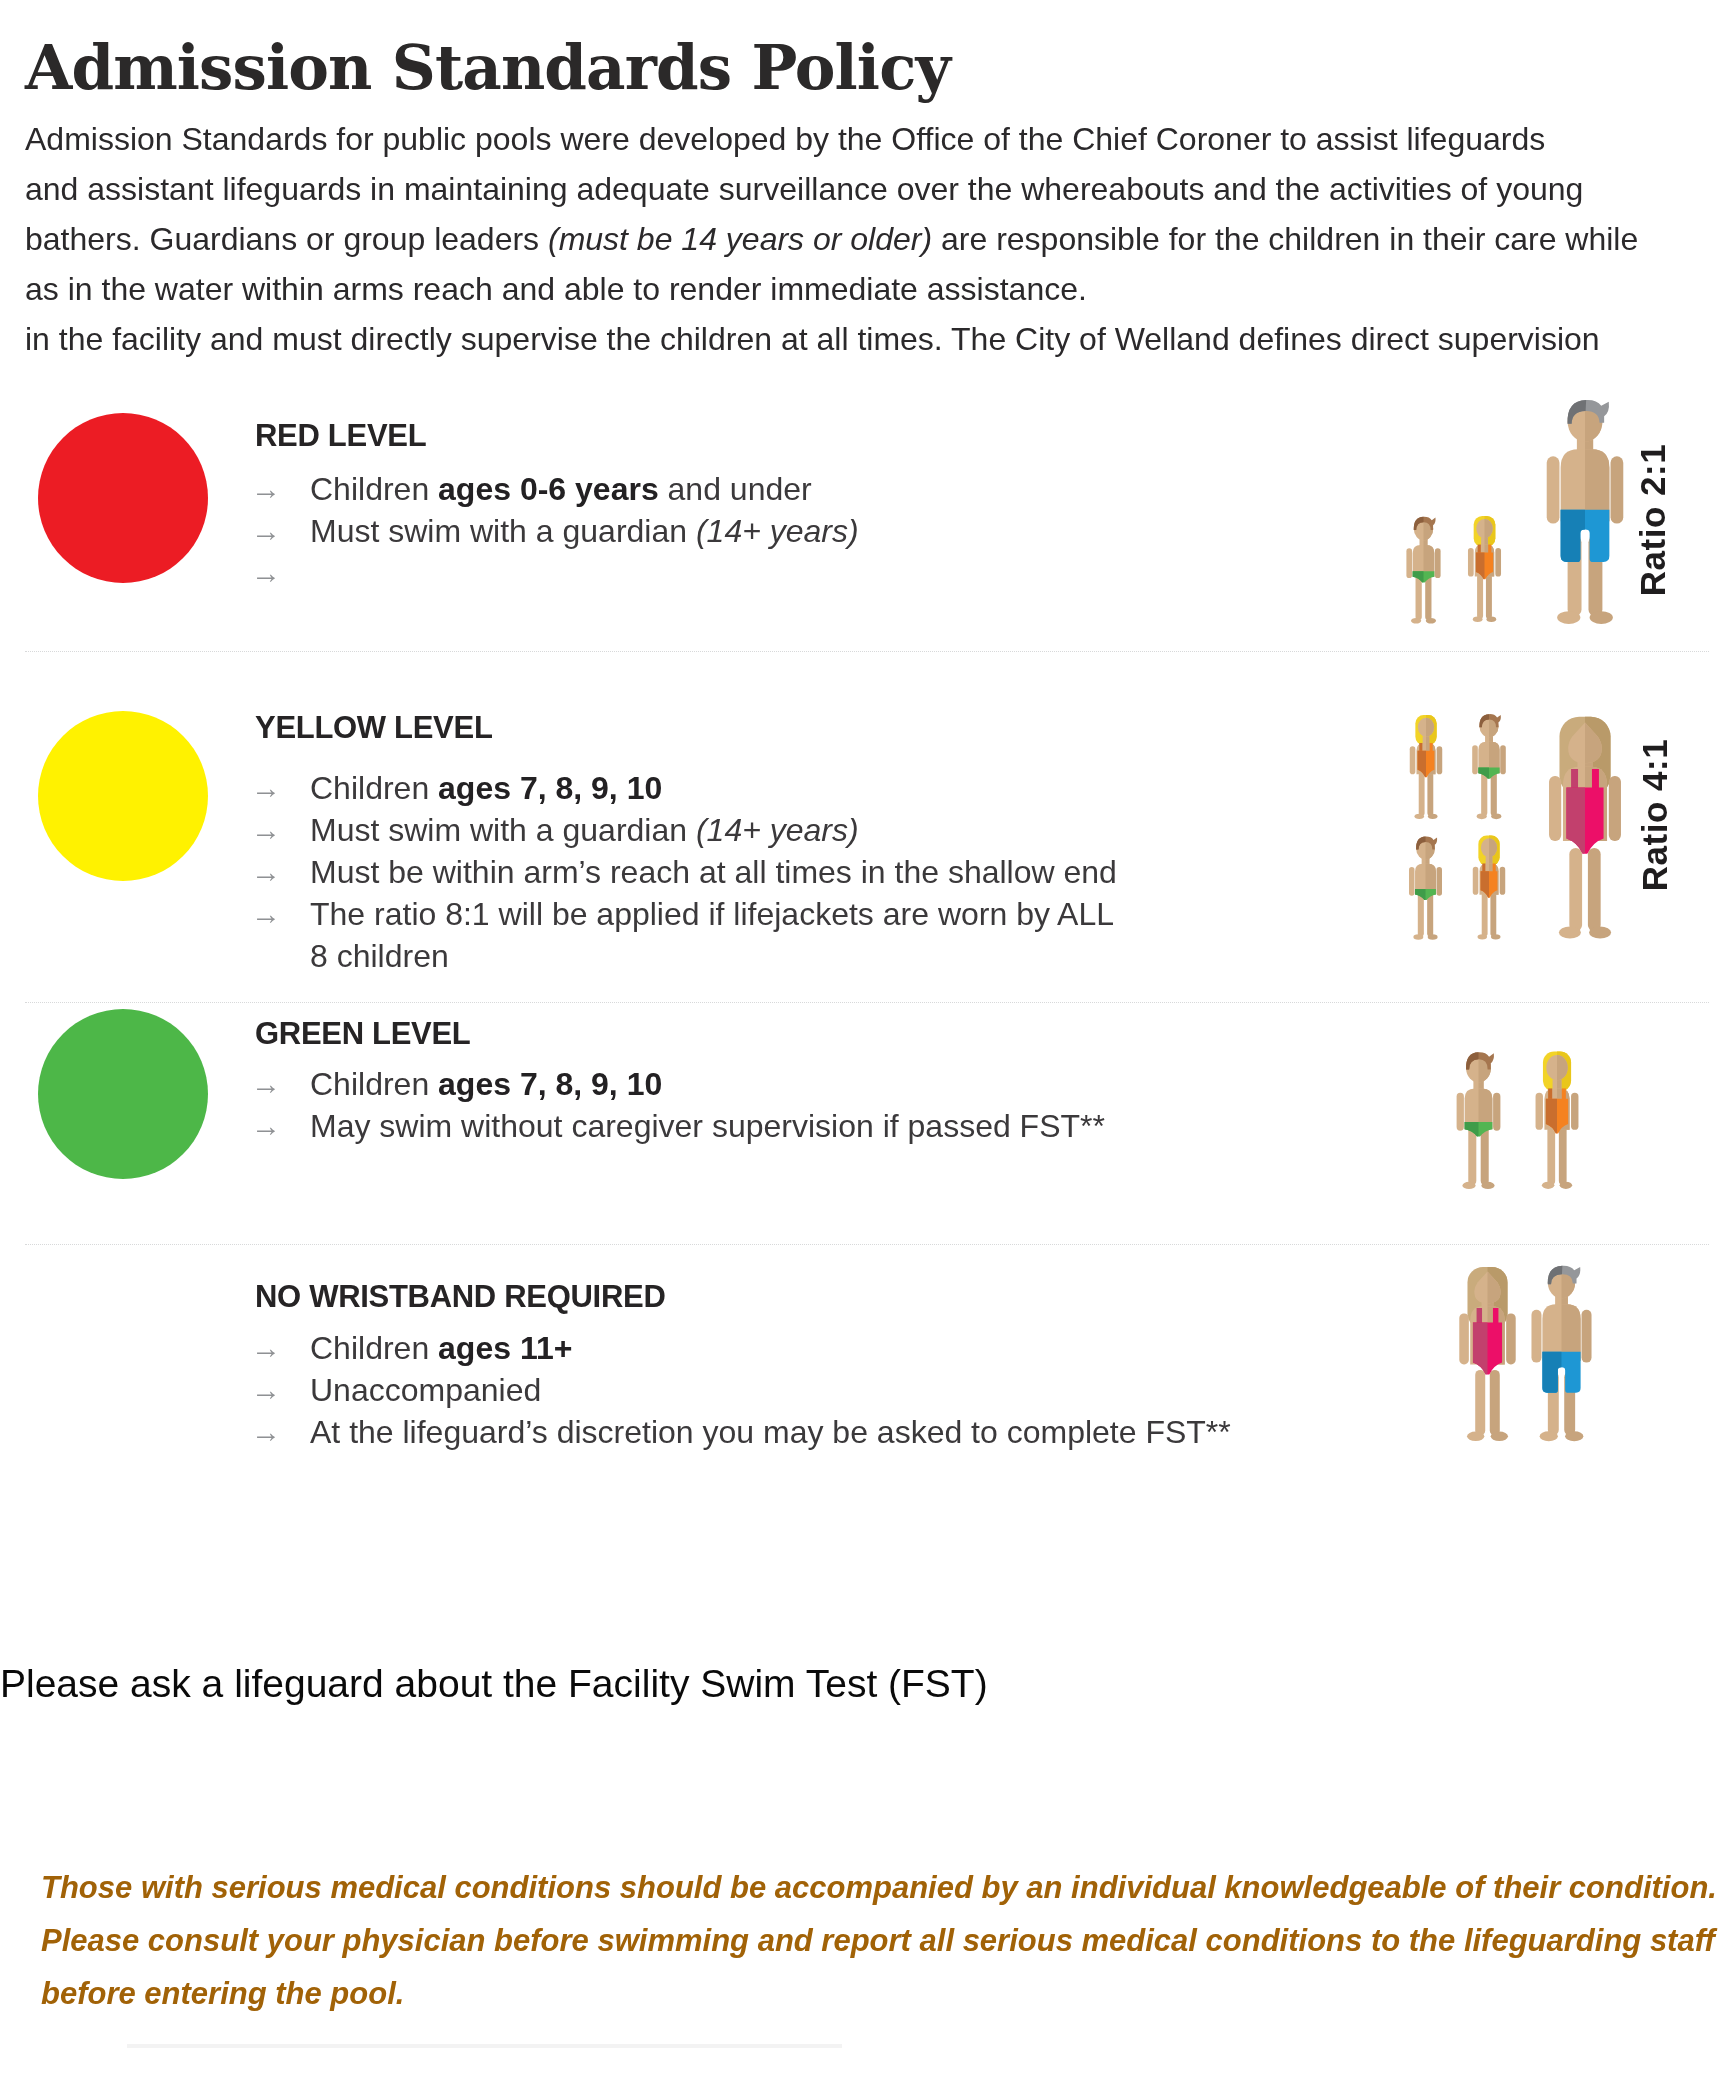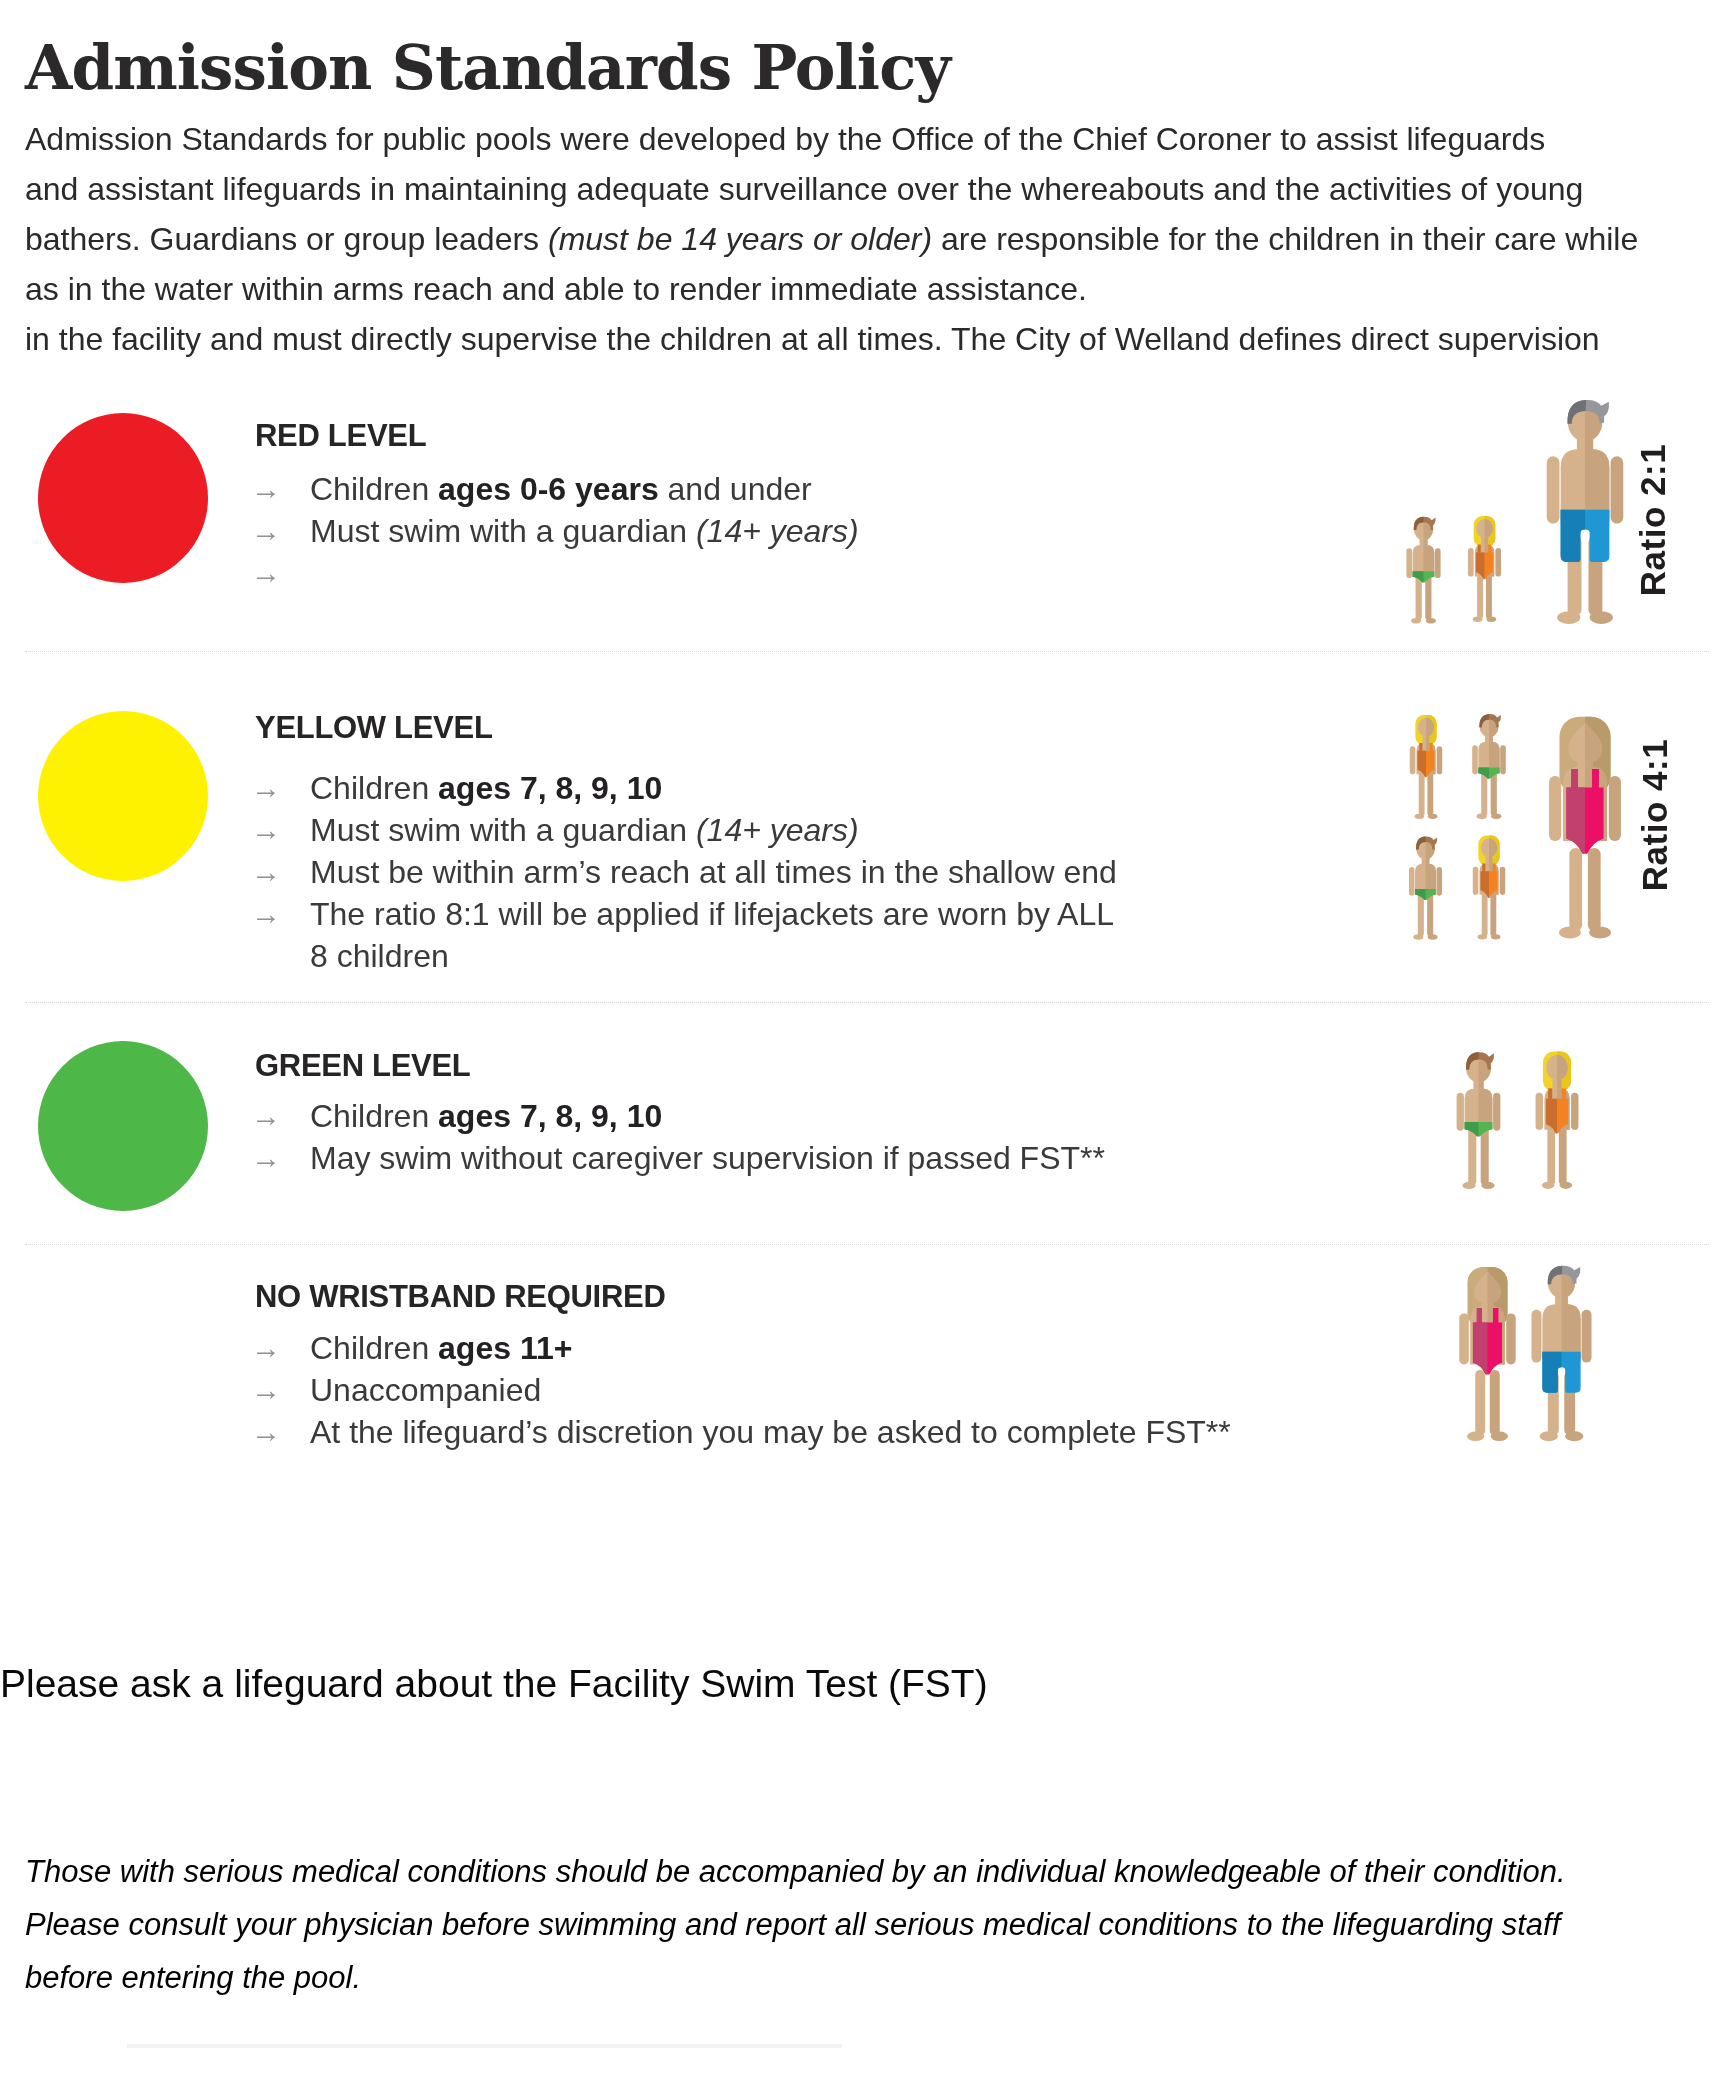--- a/index.html
+++ b/index.html
@@ -7,21 +7,21 @@
         font-family:"Liberation Sans","DejaVu Sans",sans-serif;color:#2B292B;}
   
   .title{position:absolute;left:25px;top:40px;margin:0;font-family:"DejaVu Serif","Liberation Serif",serif;
          font-weight:700;font-size:61px;line-height:56px;color:#2B2929;letter-spacing:-0.9px;}
   .intro{position:absolute;left:25px;top:114px;margin:0;font-size:32px;line-height:50px;color:#2B292B;}
   .intro .ln{display:block;white-space:nowrap;}
   
   section{position:absolute;left:0;width:1737px;}
   #sec-red{top:412px;height:240px;}
   #sec-yellow{top:706px;height:299px;text-decoration:underline;}
-  #sec-green{top:1043px;height:204px;}
+  #sec-green{top:1011px;height:204px;}
   #sec-nw{top:1276px;height:190px;}
   .dot{position:absolute;left:38px;width:170px;height:170px;border-radius:50%;}
   #sec-red .dot{top:0.9px;background:#EC1C24;}
   #sec-yellow .dot{top:4.5px;background:#FFF200;}
   #sec-green .dot{top:-1.8px;background:#4DB748;}
   section h2{position:absolute;left:251px;margin:4px;font-size:31px;line-height:34px;font-weight:800;
              letter-spacing:-0.3px;color:#262425;}
   #sec-red h2{top:2.7px;} #sec-yellow h2{top:0.9px;} #sec-green h2{top:1.8px;} #sec-nw h2{top:0px;text-align:center;}
   section ul{position:absolute;left:251px;margin:0;padding:0;list-style:none;}
   #sec-red ul{top:56px;} #sec-yellow ul{top:61px;} #sec-green ul{top:52px;} #sec-nw ul{top:51px;}
@@ -38,22 +38,22 @@
          font-size:35px;font-weight:700;color:#1F1D1E;transform:rotate(-90deg);letter-spacing:0.5px;}
   
   svg.person{position:absolute;overflow:visible;}
   .c-boy{--skin:#D5B28B;--skinD:#C7A47D;--hair:#A5764F;--hairD:#8C5F3D;--suit:#53B552;--suitD:#3F9C49;}
   .c-girl{--skin:#D5B28B;--skinD:#C7A47D;--hair:#F2D327;--hairD:#E9C61B;--suit:#F58220;--suitD:#C96E2E;}
   .c-man{--skin:#D5B28B;--skinD:#C7A47D;--hair:#95979A;--hairD:#6F7174;--suit:#1E97D4;--suitD:#1680B6;}
   .c-woman{--skin:#D5B28B;--skinD:#C7A47D;--hair:#C9AB7C;--hairD:#B99A69;--suit:#EC0F68;--suitD:#C2406D;}
   
   .fst-note{position:absolute;left:0;top:1661px;width:1737px;
             font-size:39px;line-height:45px;color:#0A0A0A;}
-  .medical{position:absolute;left:25px;top:1845px;margin:0;font-size:31px;line-height:53px;
-           font-style:italic;color:#000000;}
+  .medical{position:absolute;left:25px;top:1845px;margin:16px;font-size:31px;line-height:53px;
+           font-style:italic;color:#a16207;font-weight:bold;}
   .medical .ln{display:block;white-space:nowrap;}
 </style>
 </head>
 <body>
 
 <svg width="0" height="0" style="position:absolute" aria-hidden="true">
   <defs>
     <symbol id="sym-boy" viewBox="0 0 100 200">
       <rect x="20" y="62" width="10" height="52" rx="5" fill="var(--skin)"></rect>
       <rect x="70" y="62" width="10" height="52" rx="5" fill="var(--skinD)"></rect>

